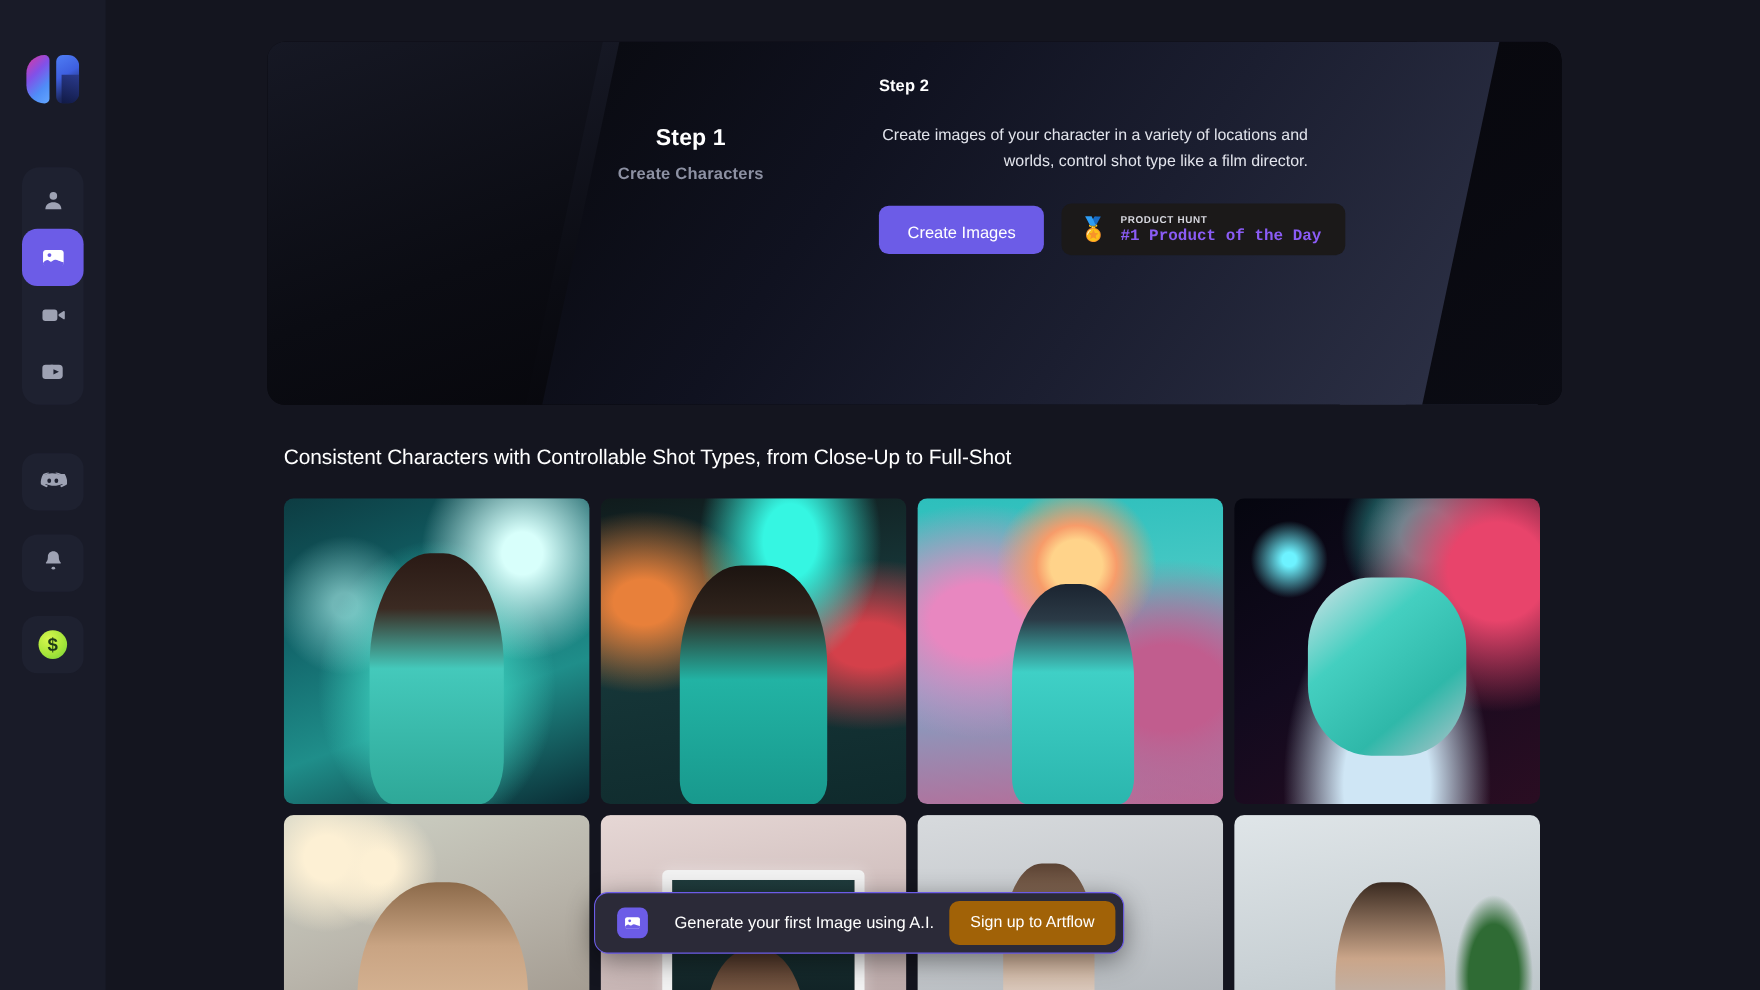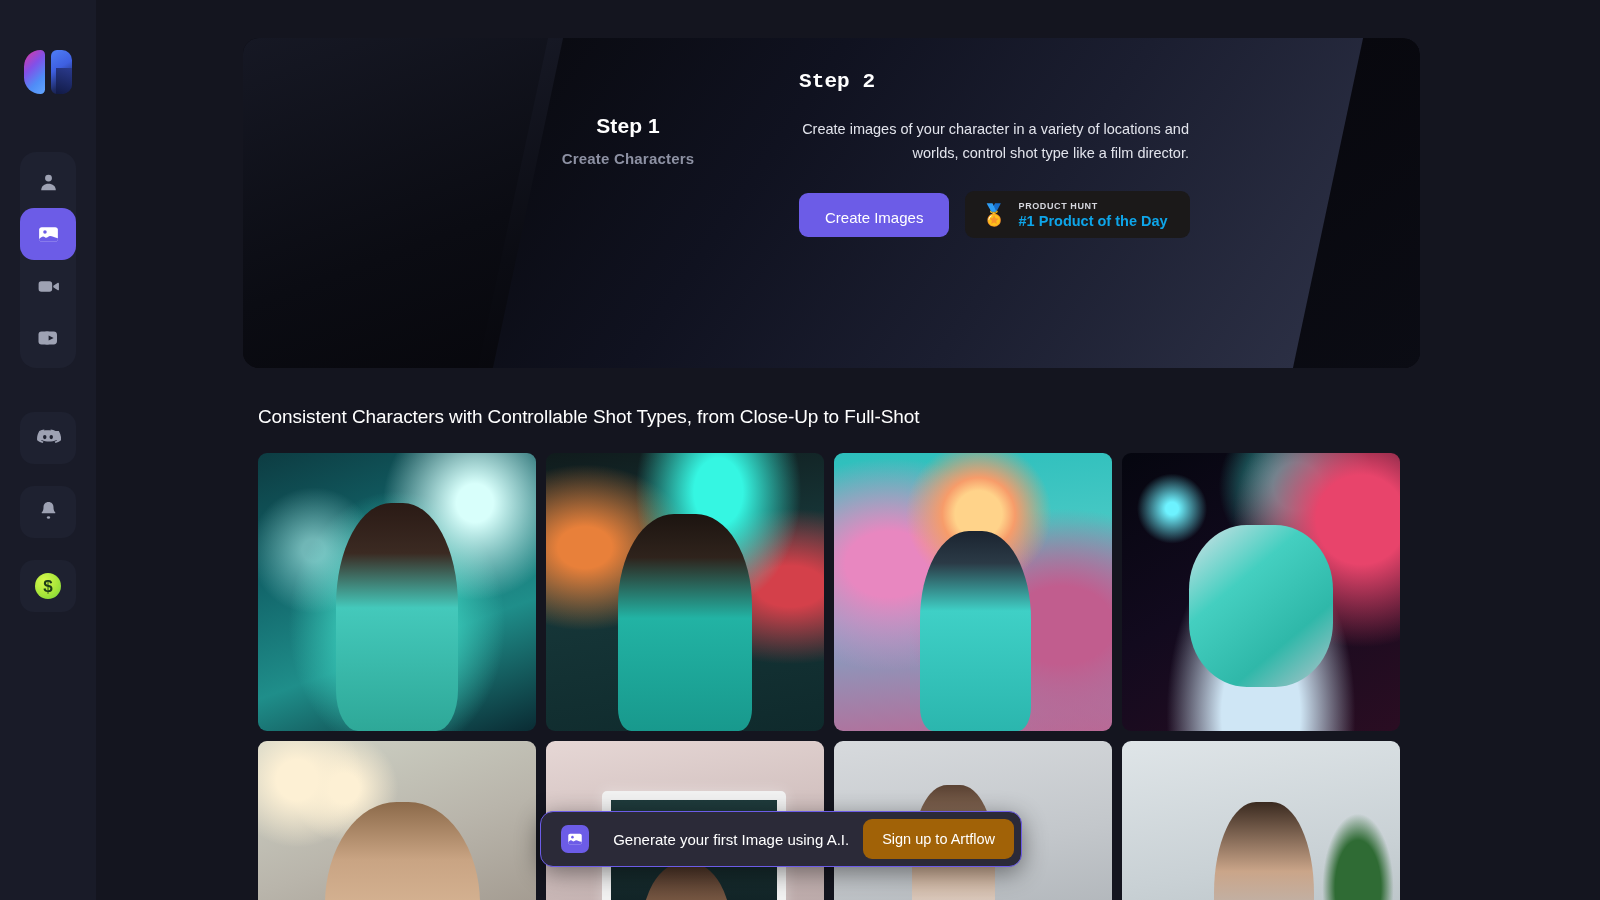--- a/index.html
+++ b/index.html
@@ -89,21 +89,21 @@
   .hero-inner { position:absolute; inset:0; }
 
   .step-col { position:absolute; text-align:center;margin-top:44px; }
   .step-title { font-size:21px; font-weight:bold; color:#ffffff; letter-spacing:.1px; }
   .step-sub { margin-top:12px; font-size:15px; color:#8d91a3; letter-spacing:.2px;font-weight:bold; }
 
   .col1 { left:245px; top:32px; width:280px; }
   .col3 { left:1105px; top:32px; width:280px; }
 
   .col2 { position:absolute; left:556px; top:32px; width:560px; text-align:left; }
-  .col2 .step-title { font-size:21px;font-family:Liberation Mono, monospace; }
+  .col2 .step-title { font-size:15px; }
   .h1 {
     margin-top:30px; font-size:44px; line-height:52px;
     font-weight:bold; color:#ffffff; letter-spacing:-.4px;
   }
   .desc {
     margin-top:24px; font-size:14.5px; line-height:24px; color:#e2e4ec;
     max-width:390px;
     text-align:right;
   }
   .cta-row { margin-top:26px; display:flex; align-items:center; gap:16px; }
@@ -113,21 +113,21 @@
     font-size:15px; font-family:inherit; cursor:pointer;
   }
   .ph-badge {
     height:47px; background:#1b1919; border-radius:9px;
     display:flex; align-items:center; gap:11px; padding:0 22px 0 16px;
     cursor:pointer;
   }
   .ph-medal { font-size:21px; line-height:1; }
   .ph-text { display:flex; flex-direction:column; gap:2px; }
   .ph-kicker { font-size:9px; font-weight:bold; letter-spacing:.6px; color:#d6d7de; }
-  .ph-main { font-size:14.5px; font-weight:bold; color:#0ea5e9; }
+  .ph-main { font-size:14.5px; font-weight:bold; color:#8b5cf6;font-family:Liberation Mono, monospace; }
 
   
   .section-title {
     position:absolute; left:258px; top:406px;
     font-size:19px; font-weight:normal; color:#ffffff; letter-spacing:-.1px;
   }
 
   
   .grid {
     position:absolute; left:258px; top:453px;

